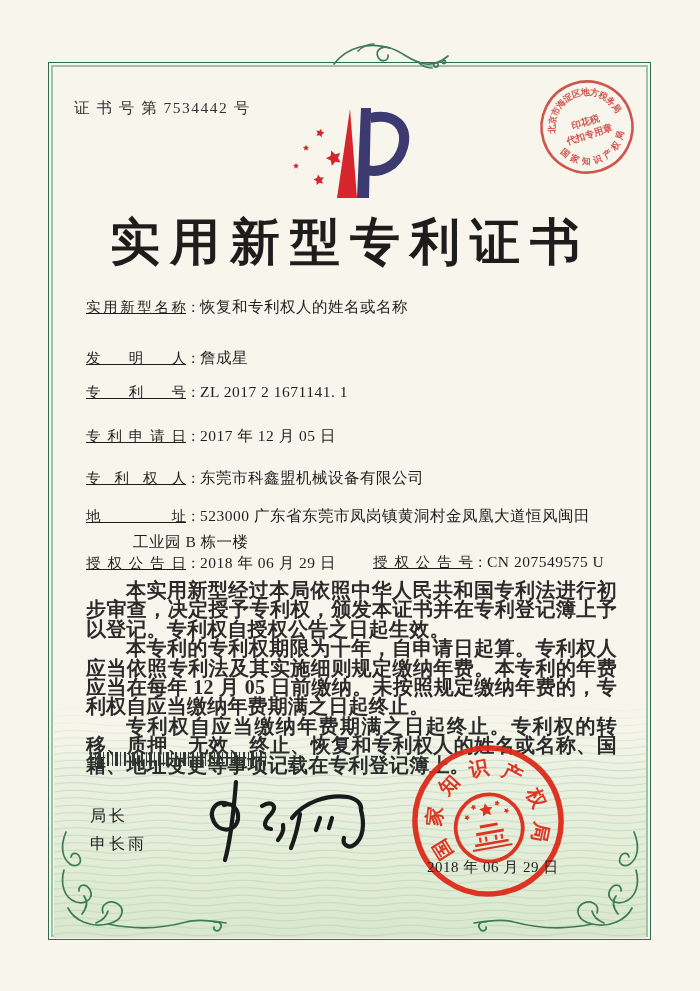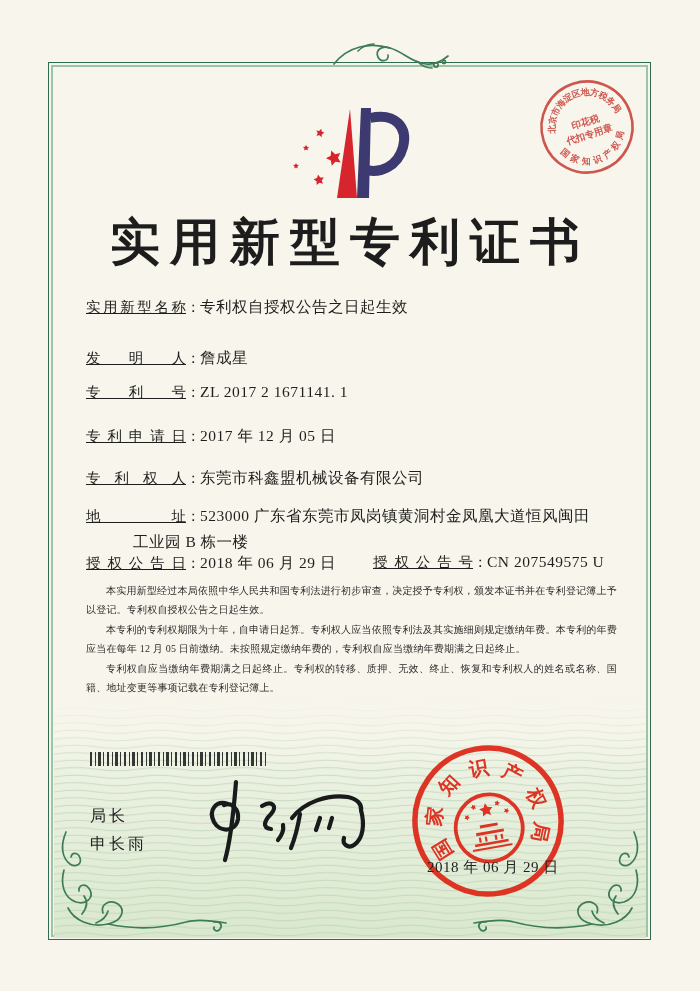--- a/index.html
+++ b/index.html
@@ -18,22 +18,22 @@
   .title{left:0;top:209px;width:700px;text-align:center;font-size:50px;font-weight:700;
     letter-spacing:10px;color:#1d1d1d;z-index:3;}
   .frow{position:absolute;left:86px;width:545px;font-size:15.5px;color:#1e1e1e;z-index:3;}
   .flabel{display:inline-block;width:100px;font-size:14.5px;text-align:justify;
     text-align-last:justify;vertical-align:baseline;text-decoration:underline;}
   .colon{display:inline-block;width:14px;font-size:14.5px;}
   .fvalue{letter-spacing:0.5px;}
   .addr2{margin-left:47px;letter-spacing:0.5px;margin-top:5px;}
   .grant-no-group{position:absolute;left:287px;top:0;}
 
-  .bodytext{left:86px;top:581px;width:531px;z-index:3;font-size:10px;line-height:19.4px;
-    text-align:justify;color:#2b2b2b;letter-spacing:0.2px;}
+  .bodytext{left:86px;top:581px;width:531px;z-index:3;font-size:20px;line-height:19.4px;
+    text-align:justify;color:#2b2b2b;letter-spacing:0.2px;font-weight:bold;}
   .bodytext p{margin:0;text-indent:2em;}
 
   .officer{left:90px;z-index:6;font-size:16px;letter-spacing:3px;color:#222;}
   .seal-date{left:427px;top:858px;z-index:8;font-size:15px;letter-spacing:0.5px;color:#222;}
   .footer{left:0;top:894px;width:700px;text-align:center;z-index:7;font-size:14px;
     letter-spacing:1px;color:#333;}
 
   .barcode{left:90px;top:752px;width:176px;height:14px;z-index:5;background:
     repeating-linear-gradient(90deg,#343834 0 2px,transparent 2px 5px,#343834 5px 6px,
     transparent 6px 8px,#343834 8px 11px,transparent 11px 13px,#343834 13px 14px,
@@ -199,24 +199,25 @@
     <path d="M44,22 C42,45 40,75 33,100"></path>
     <path d="M70,46 C80,40 86,46 79,54 C72,61 70,68 79,69"></path>
     <path d="M86,80 C90,75 92,70 91,65"></path>
     <path d="M100,58 C112,42 136,34 156,37 C165,39 170,44 169,50"></path>
     <path d="M169,50 C173,65 171,79 162,85 C156,89 150,84 152,78"></path>
     <path d="M108,54 C106,66 103,78 99,88"></path>
     <path d="M128,58 L124,70"></path>
     <path d="M140,58 L137,68"></path>
   </svg>
 
+  <div class="abs cert-no">证 书 号 第 7534442 号</div>
   <div class="abs title">实用新型专利证书</div>
 
   <div class="frow" style="top:297px">
-    <span class="flabel">实用新型名称</span><span class="colon">：</span><span class="fvalue">专利权自授权公告之日起生效</span>
+    <span class="flabel">实用新型名称</span><span class="colon">：</span><span class="fvalue">恢复和专利权人的姓名或名称</span>
   </div>
   <div class="frow" style="top:348px">
     <span class="flabel">发明人</span><span class="colon">：</span><span class="fvalue">詹成星</span>
   </div>
   <div class="frow" style="top:383px">
     <span class="flabel">专利号</span><span class="colon">：</span><span class="fvalue">ZL 2017 2 1671141. 1</span>
   </div>
   <div class="frow" style="top:426px">
     <span class="flabel">专利申请日</span><span class="colon">：</span><span class="fvalue">2017 年 12 月 05 日</span>
   </div>

